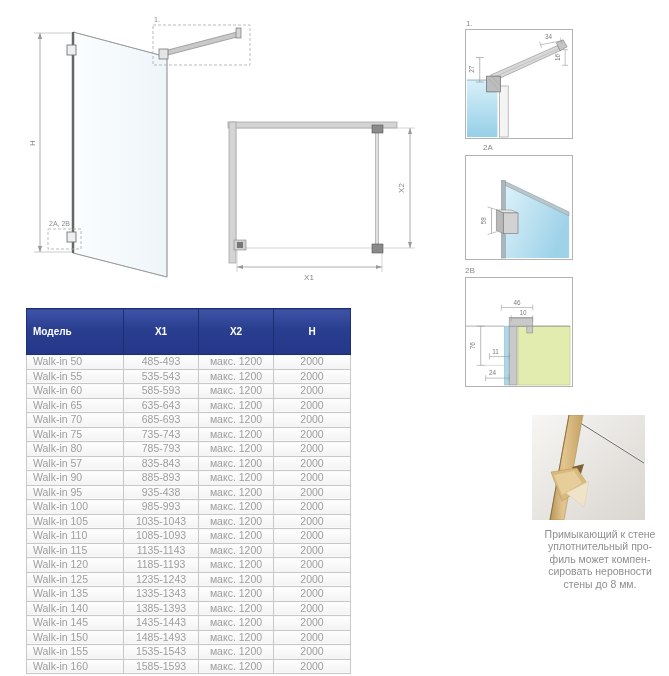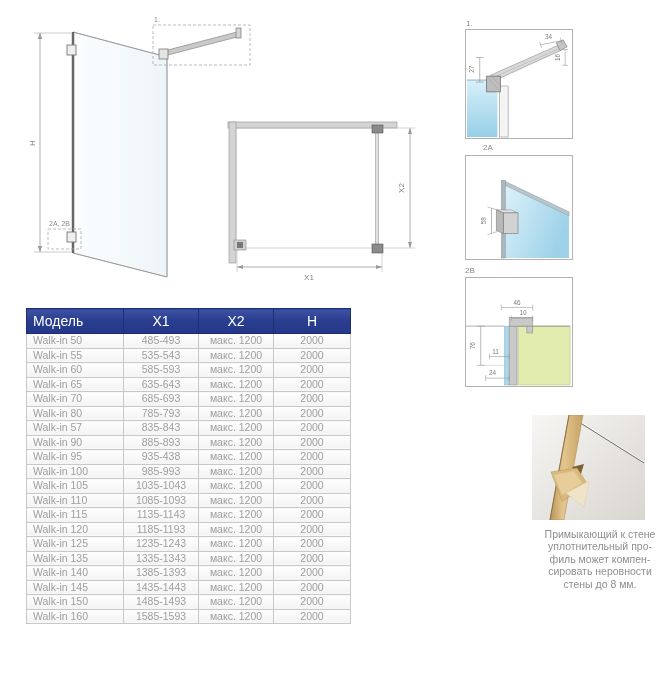--- a/index.html
+++ b/index.html
@@ -10,21 +10,21 @@
   .detail-label{position:absolute;font-size:8px;color:#8a8a8a;}
   .detail-box{position:absolute;border:1px solid #b3b3b3;background:#fff;box-sizing:border-box;}
   .detail-box svg{display:block;width:100%;height:100%;}
 
   #main-view{position:absolute;left:15px;top:10px;}
   #plan-view{position:absolute;left:220px;top:100px;}
 
   #spec-table{position:absolute;left:26px;top:308px;width:324px;border-collapse:collapse;
               table-layout:fixed;}
   #spec-table th{background:linear-gradient(180deg,#3e53a6 0%,#2a3e8f 45%,#24378a 100%);
-                 color:#fff;font-size:14px;font-weight:normal;padding:4px 6px;height:15px;
+                 color:#fff;font-size:10px;font-weight:bold;padding:15px 6px;height:15px;
                  border:1px solid #1d2f6f;text-align:center;}
   #spec-table th:first-child{text-align:left;}
   #spec-table td{font-size:10.5px;color:#9e9e9e;padding:0 6px;height:13.5px;line-height:13.5px;
                  border:1px solid #c8c8c8;text-align:center;white-space:nowrap;
                  background:linear-gradient(180deg,#fefefe 0%,#f3f3f3 100%);}
   #spec-table td:first-child{text-align:left;}
   .col-model{width:97px;}.col-x1{width:75px;}.col-x2{width:75px;}.col-h{width:77px;}
 
   #photo{position:absolute;left:532px;top:415px;width:113px;height:105px;}
   #note{position:absolute;left:532px;top:528px;width:136px;font-size:10.5px;
@@ -269,20 +269,26 @@
           <td>макс. 1200</td>
           <td>2000</td>
         </tr>
         <tr>
           <td>Walk-in 70</td>
           <td>685-693</td>
           <td>макс. 1200</td>
           <td>2000</td>
         </tr>
         <tr>
+          <td>Walk-in 75</td>
+          <td>735-743</td>
+          <td>макс. 1200</td>
+          <td>2000</td>
+        </tr>
+        <tr>
           <td>Walk-in 80</td>
           <td>785-793</td>
           <td>макс. 1200</td>
           <td>2000</td>
         </tr>
         <tr>
           <td>Walk-in 57</td>
           <td>835-843</td>
           <td>макс. 1200</td>
           <td>2000</td>
@@ -353,20 +359,26 @@
           <td>макс. 1200</td>
           <td>2000</td>
         </tr>
         <tr>
           <td>Walk-in 150</td>
           <td>1485-1493</td>
           <td>макс. 1200</td>
           <td>2000</td>
         </tr>
         <tr>
+          <td>Walk-in 155</td>
+          <td>1535-1543</td>
+          <td>макс. 1200</td>
+          <td>2000</td>
+        </tr>
+        <tr>
           <td>Walk-in 160</td>
           <td>1585-1593</td>
           <td>макс. 1200</td>
           <td>2000</td>
         </tr>
       </tbody>
   </table>
 
 </div>
 

